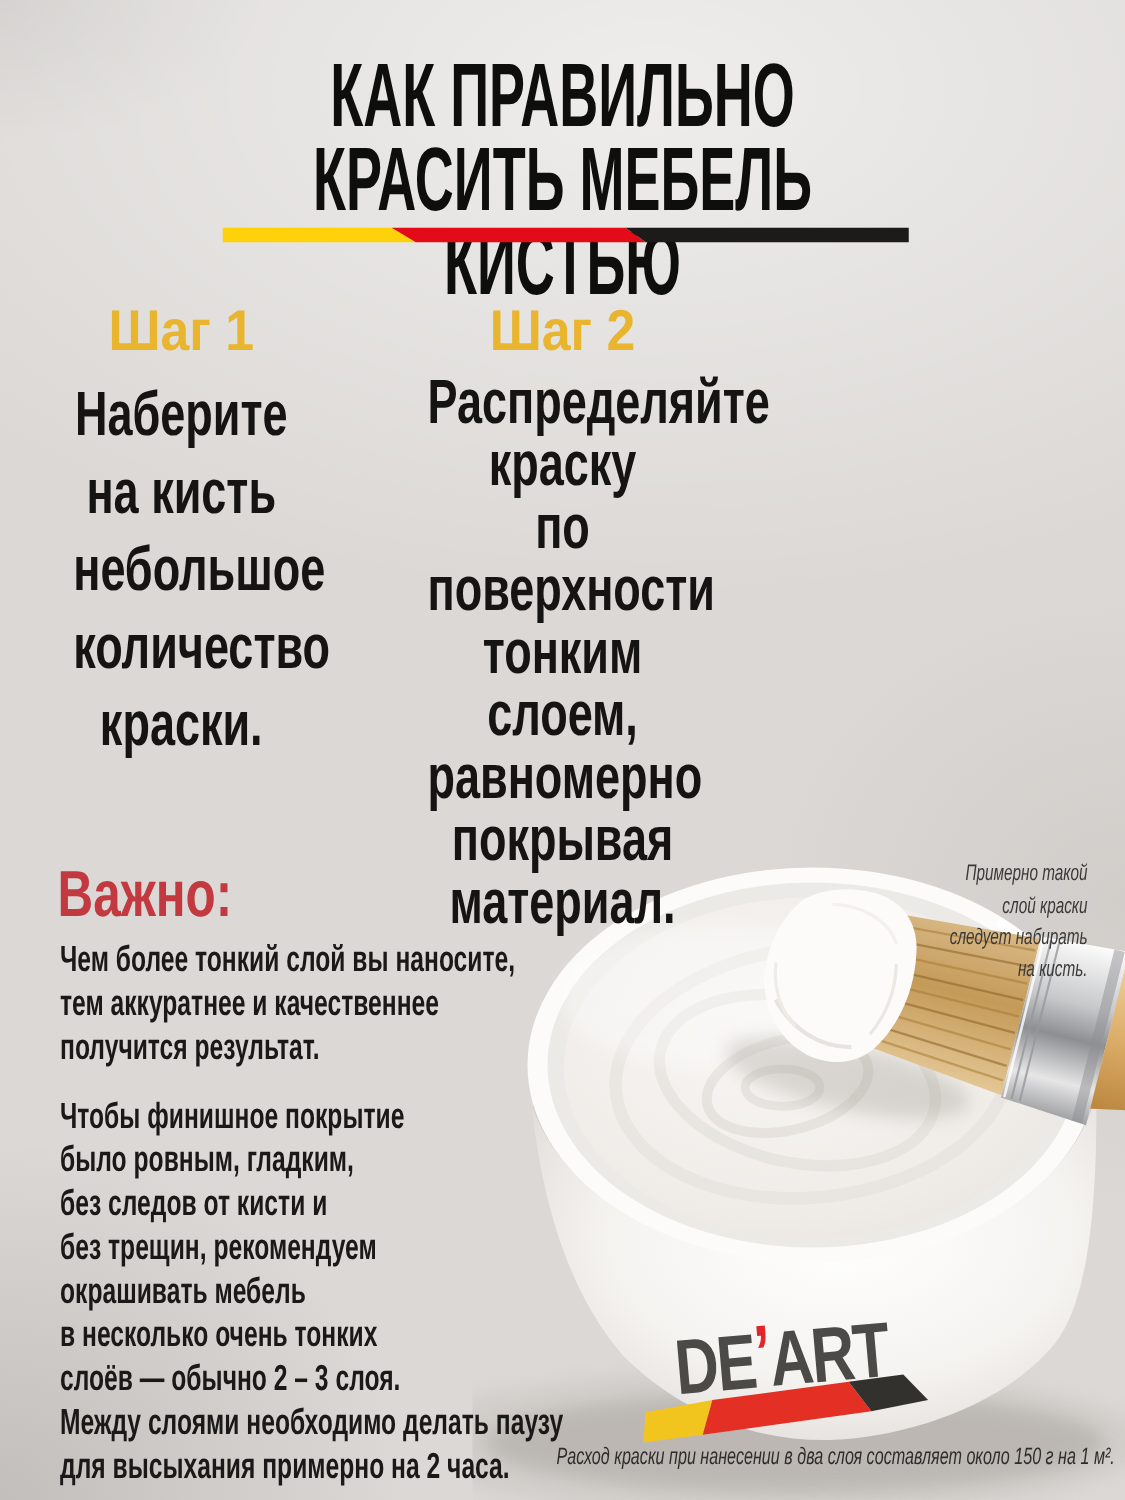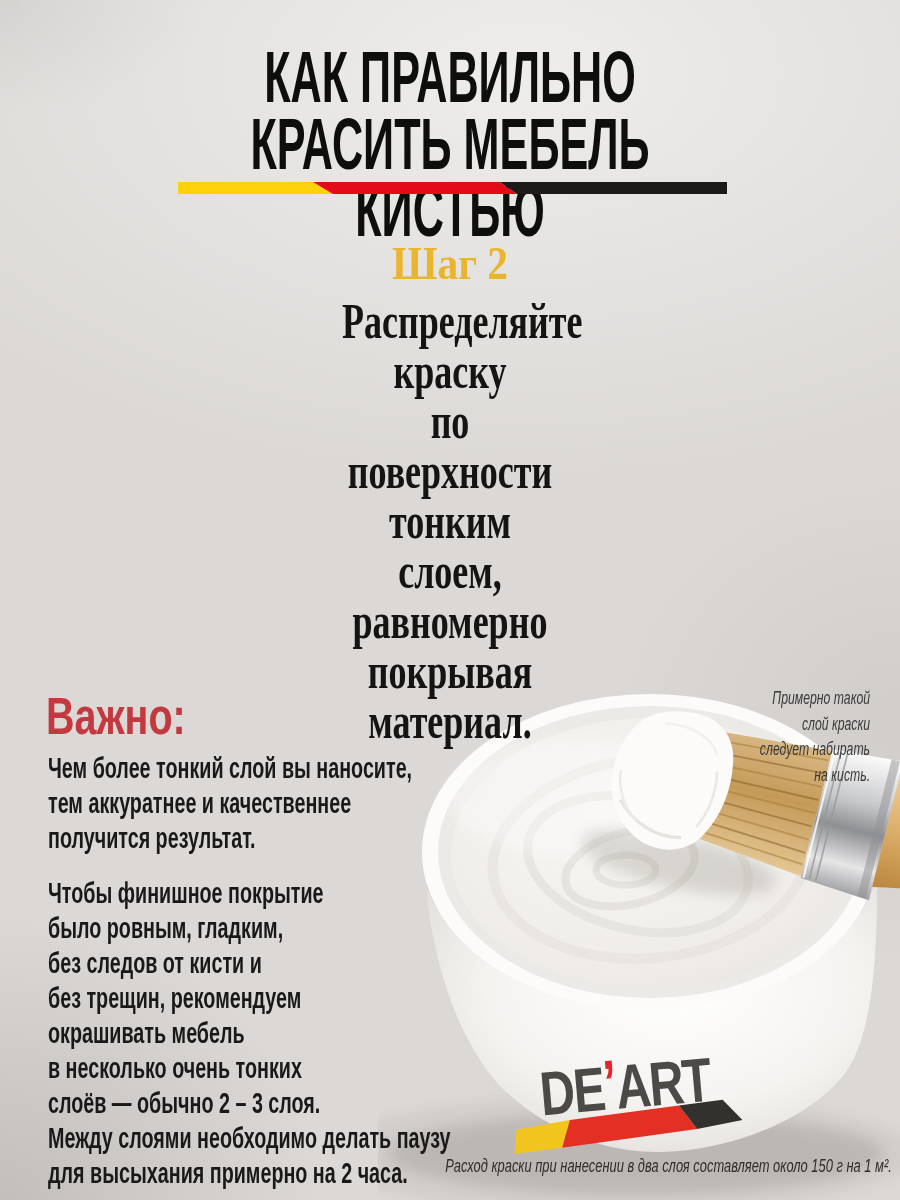--- a/index.html
+++ b/index.html
@@ -14,21 +14,21 @@
       #dbd8d5;
   }
   .page-title{
     position:absolute; left:0; top:44px; width:900px; text-align:center;
     font-size:72px; line-height:67px; font-weight:bold; color:#0e0e0d;
     white-space:pre-line; transform:scale(0.60,1); transform-origin:50% 0; z-index:2;
   }
   .divider{position:absolute; left:178px; top:182px; z-index:2;}
   .step{position:absolute; top:238px; text-align:center; z-index:2;}
   .step-1{left:25px;  width:240px;}
-  .step-2{left:300px; width:300px;font-family:Liberation Serif, serif;}
+  .step-2{left:300px; width:300px;}
   .step-3{left:602px; width:286px;}
   .step-label{
     font-size:46px; line-height:52px; font-weight:bold; color:#e9b52f;
     transform:scaleX(0.9); transform-origin:50% 0;
   }
   .step-text{
     margin-top:6px; font-size:50px; font-weight:bold; color:#151413;
     white-space:pre-line; transform:scaleX(0.72); transform-origin:50% 0;
   }
   .step-1 .step-text{line-height:62px; margin-top:10px;}
@@ -62,20 +62,28 @@
 
   <div class="page-title">КАК ПРАВИЛЬНО
 КРАСИТЬ МЕБЕЛЬ КИСТЬЮ</div>
 
   <svg class="divider" width="550" height="12" viewBox="0 0 550 12">
     <polygon points="0,0 135,0 155,12 0,12" fill="#ffd10a"></polygon>
     <polygon points="135,0 322,0 339,12 155,12" fill="#e30b17"></polygon>
     <polygon points="322,0 549,0 549,12 339,12" fill="#1c1b19"></polygon>
   </svg>
 
+  <div class="step step-1">
+    <div class="step-label">Шаг 1</div>
+    <div class="step-text">Наберите
+на кисть
+небольшое
+количество
+краски.</div>
+  </div>
   <div class="step step-2">
     <div class="step-label">Шаг 2</div>
     <div class="step-text">Распределяйте
 краску
 по поверхности
 тонким слоем,
 равномерно
 покрывая
 материал.</div>
   </div>

